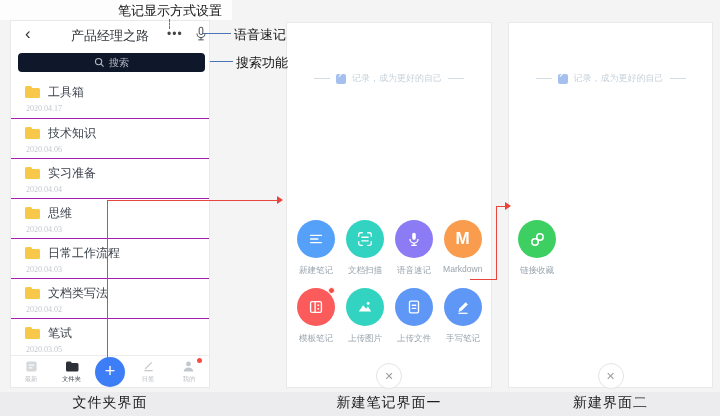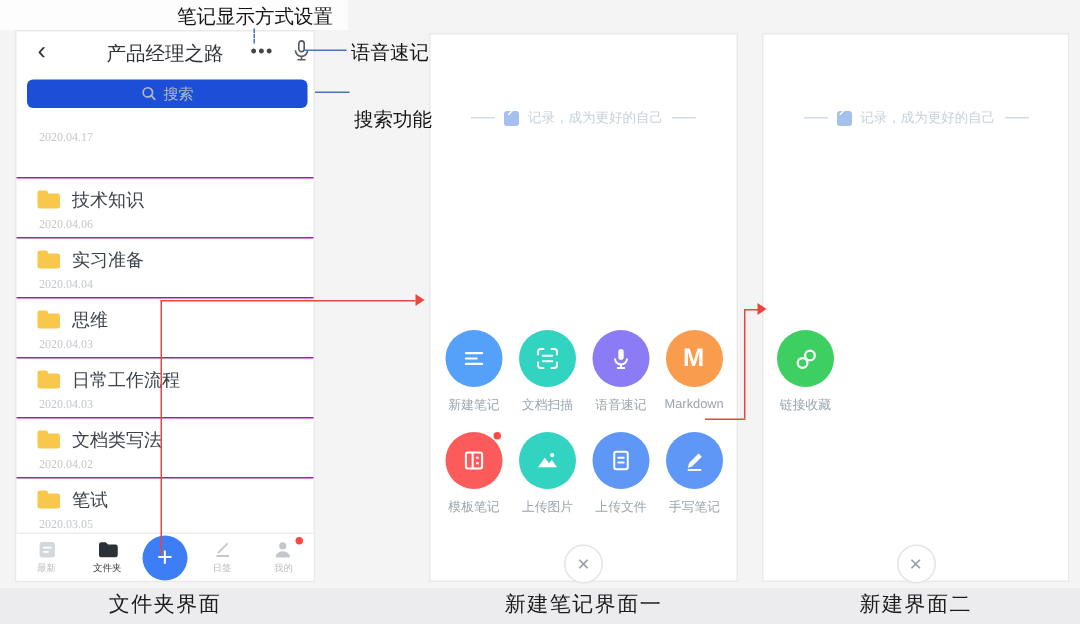--- a/index.html
+++ b/index.html
@@ -22,21 +22,21 @@
   #cap-mid  { left:286px; width:206px; }
   #cap-right{ left:508px; width:205px;font-family:Liberation Mono, monospace; }
 
   
   .fhdr { position:relative; height:26px; }
   .back { position:absolute; left:10px; top:2px; font-size:17px; color:#333; line-height:22px; padding:0 4px; }
   .ftitle { position:absolute; left:0; right:0; top:6px; text-align:center; font-size:13px; color:#2e3338; }
   .more { position:absolute; left:152px; top:1px; font-size:12px; letter-spacing:1px; color:#444; line-height:24px; padding:0 4px; }
   .hmic { position:absolute; left:181px; top:4px; width:18px; height:18px; }
 
-  .searchbar { position:absolute; left:7px; top:32px; width:187px; height:19px; background:#1d4ed8; border-radius:4px;
+  .searchbar { position:absolute; left:7px; top:32px; width:187px; height:19px; background:#0f172a; border-radius:4px;
                display:flex; align-items:center; justify-content:center; gap:4px; }
   .searchbar span { font-size:10px; color:#b3bac1; }
 
   .flist { position:absolute; left:0; top:57px; width:100%; }
   .frow { position:relative; height:40px; padding:6px 0 0 14px; }
   .frow + .frow { border-top:1px solid #a21caf; }
   .frow-top { display:flex; align-items:center; gap:8px; }
   .fico { position:relative; width:15px; height:10px; border-radius:1.5px; background:var(--folder_yellow); margin-top:1px; }
   .fico i { position:absolute; left:0; top:-2px; width:7px; height:3px; border-radius:1.5px 1.5px 0 0; background:var(--folder_yellow); display:block; }
   .fname { font-size:12px; color:#3c434b; }
@@ -71,21 +71,21 @@
   .dot.on  { background:#8f969d; }
   .dot.off { background:#dadee1; }
 
   .closebtn { position:absolute; left:50%; top:340px; margin-left:-13px; width:26px; height:26px; border-radius:50%;
               border:1px solid #e3e4e6; color:#9aa0a6; font-size:11px; display:flex; align-items:center; justify-content:center; background:#fff; }
 
   
   .ann { position:absolute; font-size:13px; color:#141414; font-weight:500; white-space:nowrap; }
   #ann-display { left:118px; top:2px; }
   #ann-voice   { left:234px; top:26px; }
-  #ann-search  { left:236px; top:71px; }
+  #ann-search  { left:236px; top:54px; }
   .ann-vdash { position:absolute; left:169px; top:19px; height:10px; width:0; border-left:1px dashed var(--annotation_line); }
   .ann-h { position:absolute; height:0; border-top:1px solid var(--annotation_line); }
   #line-voice  { left:203px; top:33px; width:28px; }
   #line-search { left:210px; top:61px; width:23px; }
 
   
   .rv { position:absolute; width:0; border-left:1px solid var(--arrow_red); }
   .rh { position:absolute; height:0; border-top:1px solid var(--arrow_red); }
   .rhead { position:absolute; width:0; height:0; border-top:4px solid transparent; border-bottom:4px solid transparent; border-left:6px solid var(--arrow_red); }
   #a1v { left:107px; top:200px; height:170px; }
@@ -123,20 +123,26 @@
     <div class="searchbar">
       <svg width="11" height="11" viewBox="0 0 12 12" fill="none" stroke="#b3bac1" stroke-width="1.2">
         <circle cx="5" cy="5" r="3.4"></circle>
           <line x1="7.6" y1="7.6" x2="10.4" y2="10.4"></line>
       </svg>
       <span>搜索</span>
     </div>
 
     <div class="flist">
       <div class="frow">
+        <div class="frow-top">
+            <div class="fico">
+              <i></i>
+            </div>
+          <div class="fname">工具箱</div>
+          </div>
         <div class="fdate">2020.04.17</div>
       </div>
       <div class="frow">
         <div class="frow-top">
             <div class="fico">
               <i></i>
             </div>
           <div class="fname">技术知识</div>
           </div>
         <div class="fdate">2020.04.06</div>

